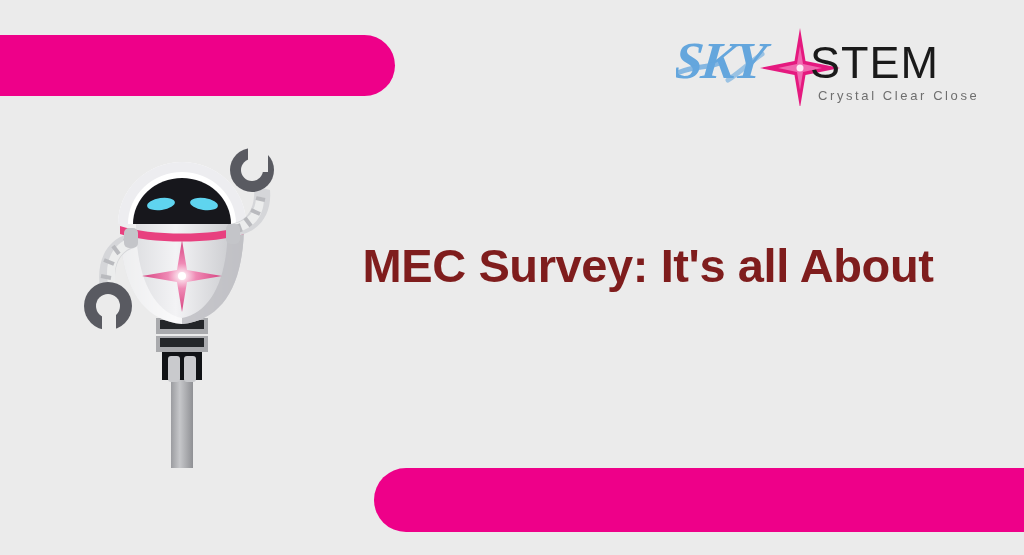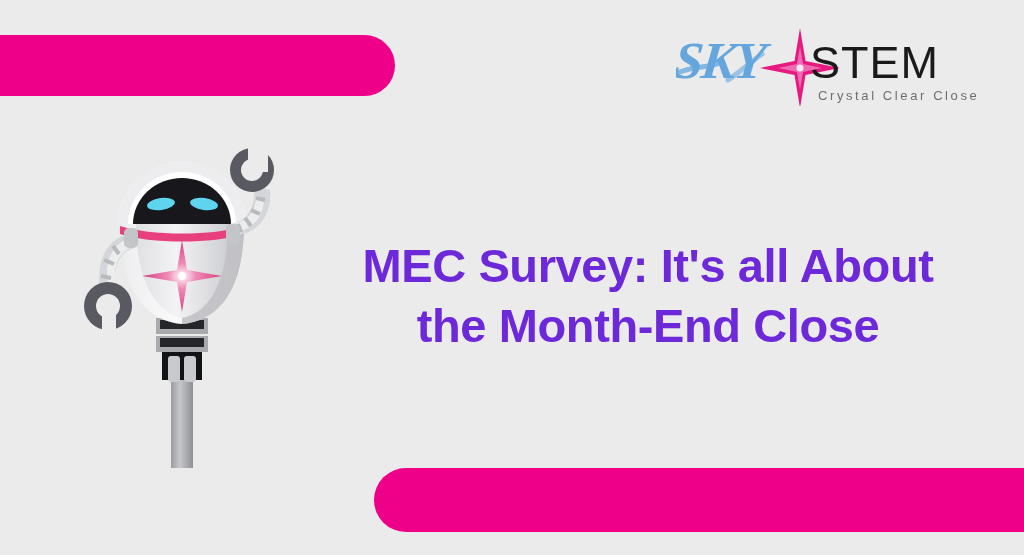--- a/index.html
+++ b/index.html
@@ -58,21 +58,21 @@
   }
   .robot svg { display:block; }
 
   
   .headline {
     position:absolute;
     left:318px;
     top:236px;
     width:660px;
     text-align:center;
-    color:#6d28d9;
+    color:#7f1d1d;
     font-family:"Liberation Sans Narrow","Liberation Sans",sans-serif;
     font-weight:bold;
     font-size:47px;
     line-height:1.27;
     letter-spacing:-0.4px;
     white-space:nowrap;
   }
   .headline .ln { display:block; }
 </style>
 </head>
@@ -199,16 +199,15 @@
           <path d="M30 178 m -12 0 a 12 12 0 1 0 24 0 a 12 12 0 1 0 -24 0 Z" fill="#ebebeb"></path>
           <rect x="24" y="178" width="14" height="26" fill="#ebebeb"></rect>
         </g>
       </g>
 
     </svg>
   </div>
 
   <div class="headline">
     <span class="ln">MEC Survey: It's all About</span>
-    <span class="ln">the Month-End Close</span>
   </div>
 
 </div>
 
 </body></html>

